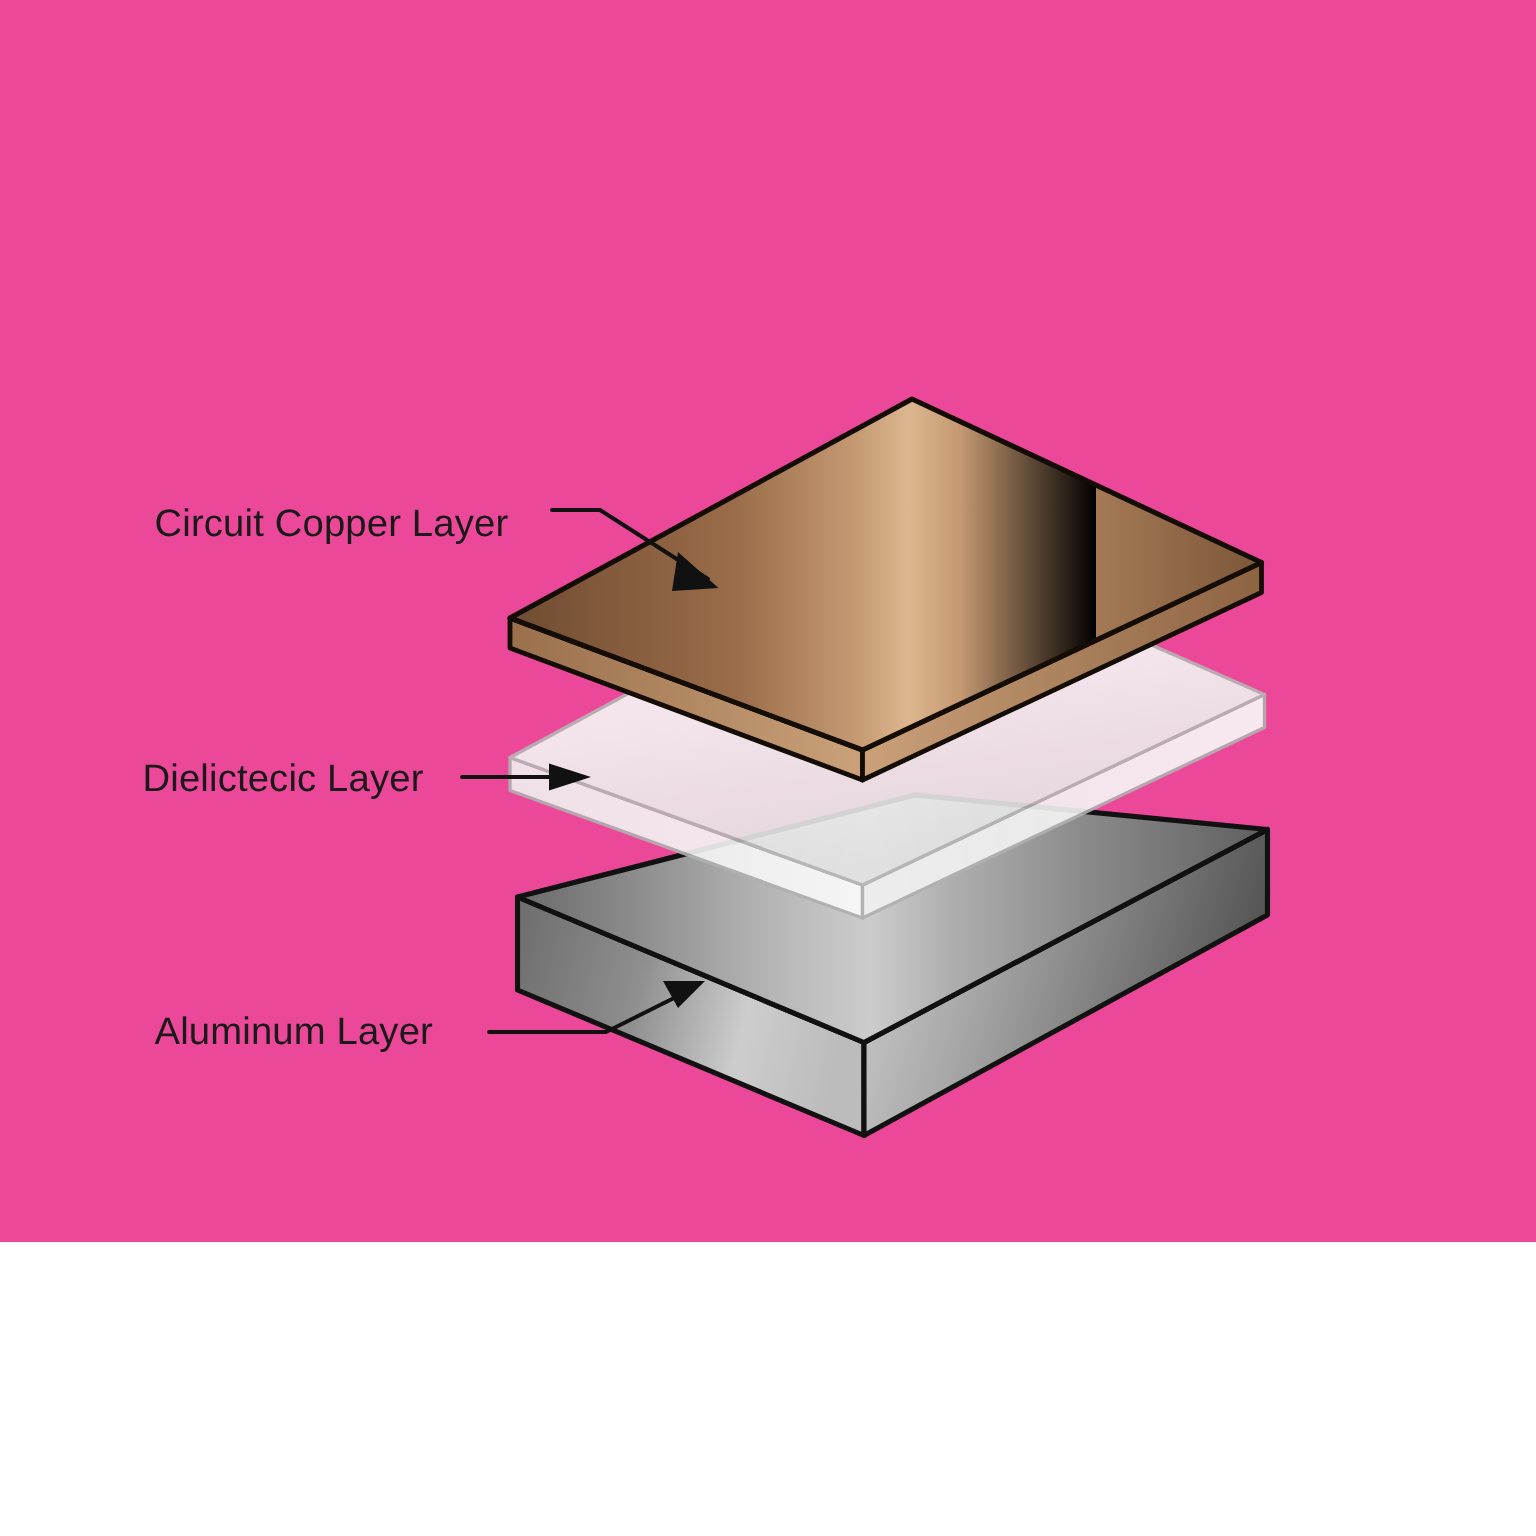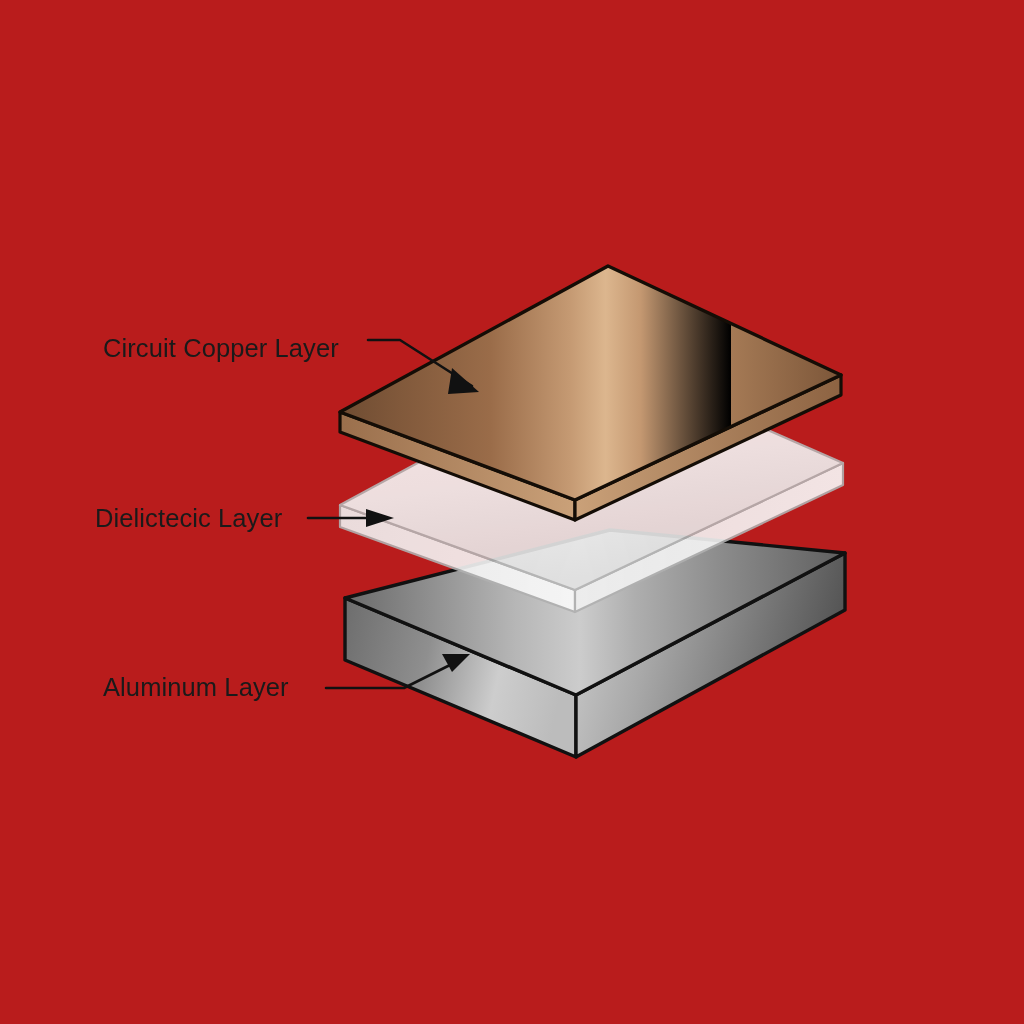--- a/index.html
+++ b/index.html
@@ -9,22 +9,22 @@
   }
   body {
     width: 1024px;
     height: 1024px;
     font-family: "Liberation Sans", sans-serif;
     overflow: hidden;
   }
   #diagram-root {
     position: relative;
     width: 1024px;
-    height: 1024px;
-    background: #b91c1c;
+    height: 828px;
+    background: #ec4899;
   }
   svg.stage {
     position: absolute;
     top: 0;
     left: 0;
     width: 1024px;
     height: 1024px;
     display: block;
   }
   .label-text {

